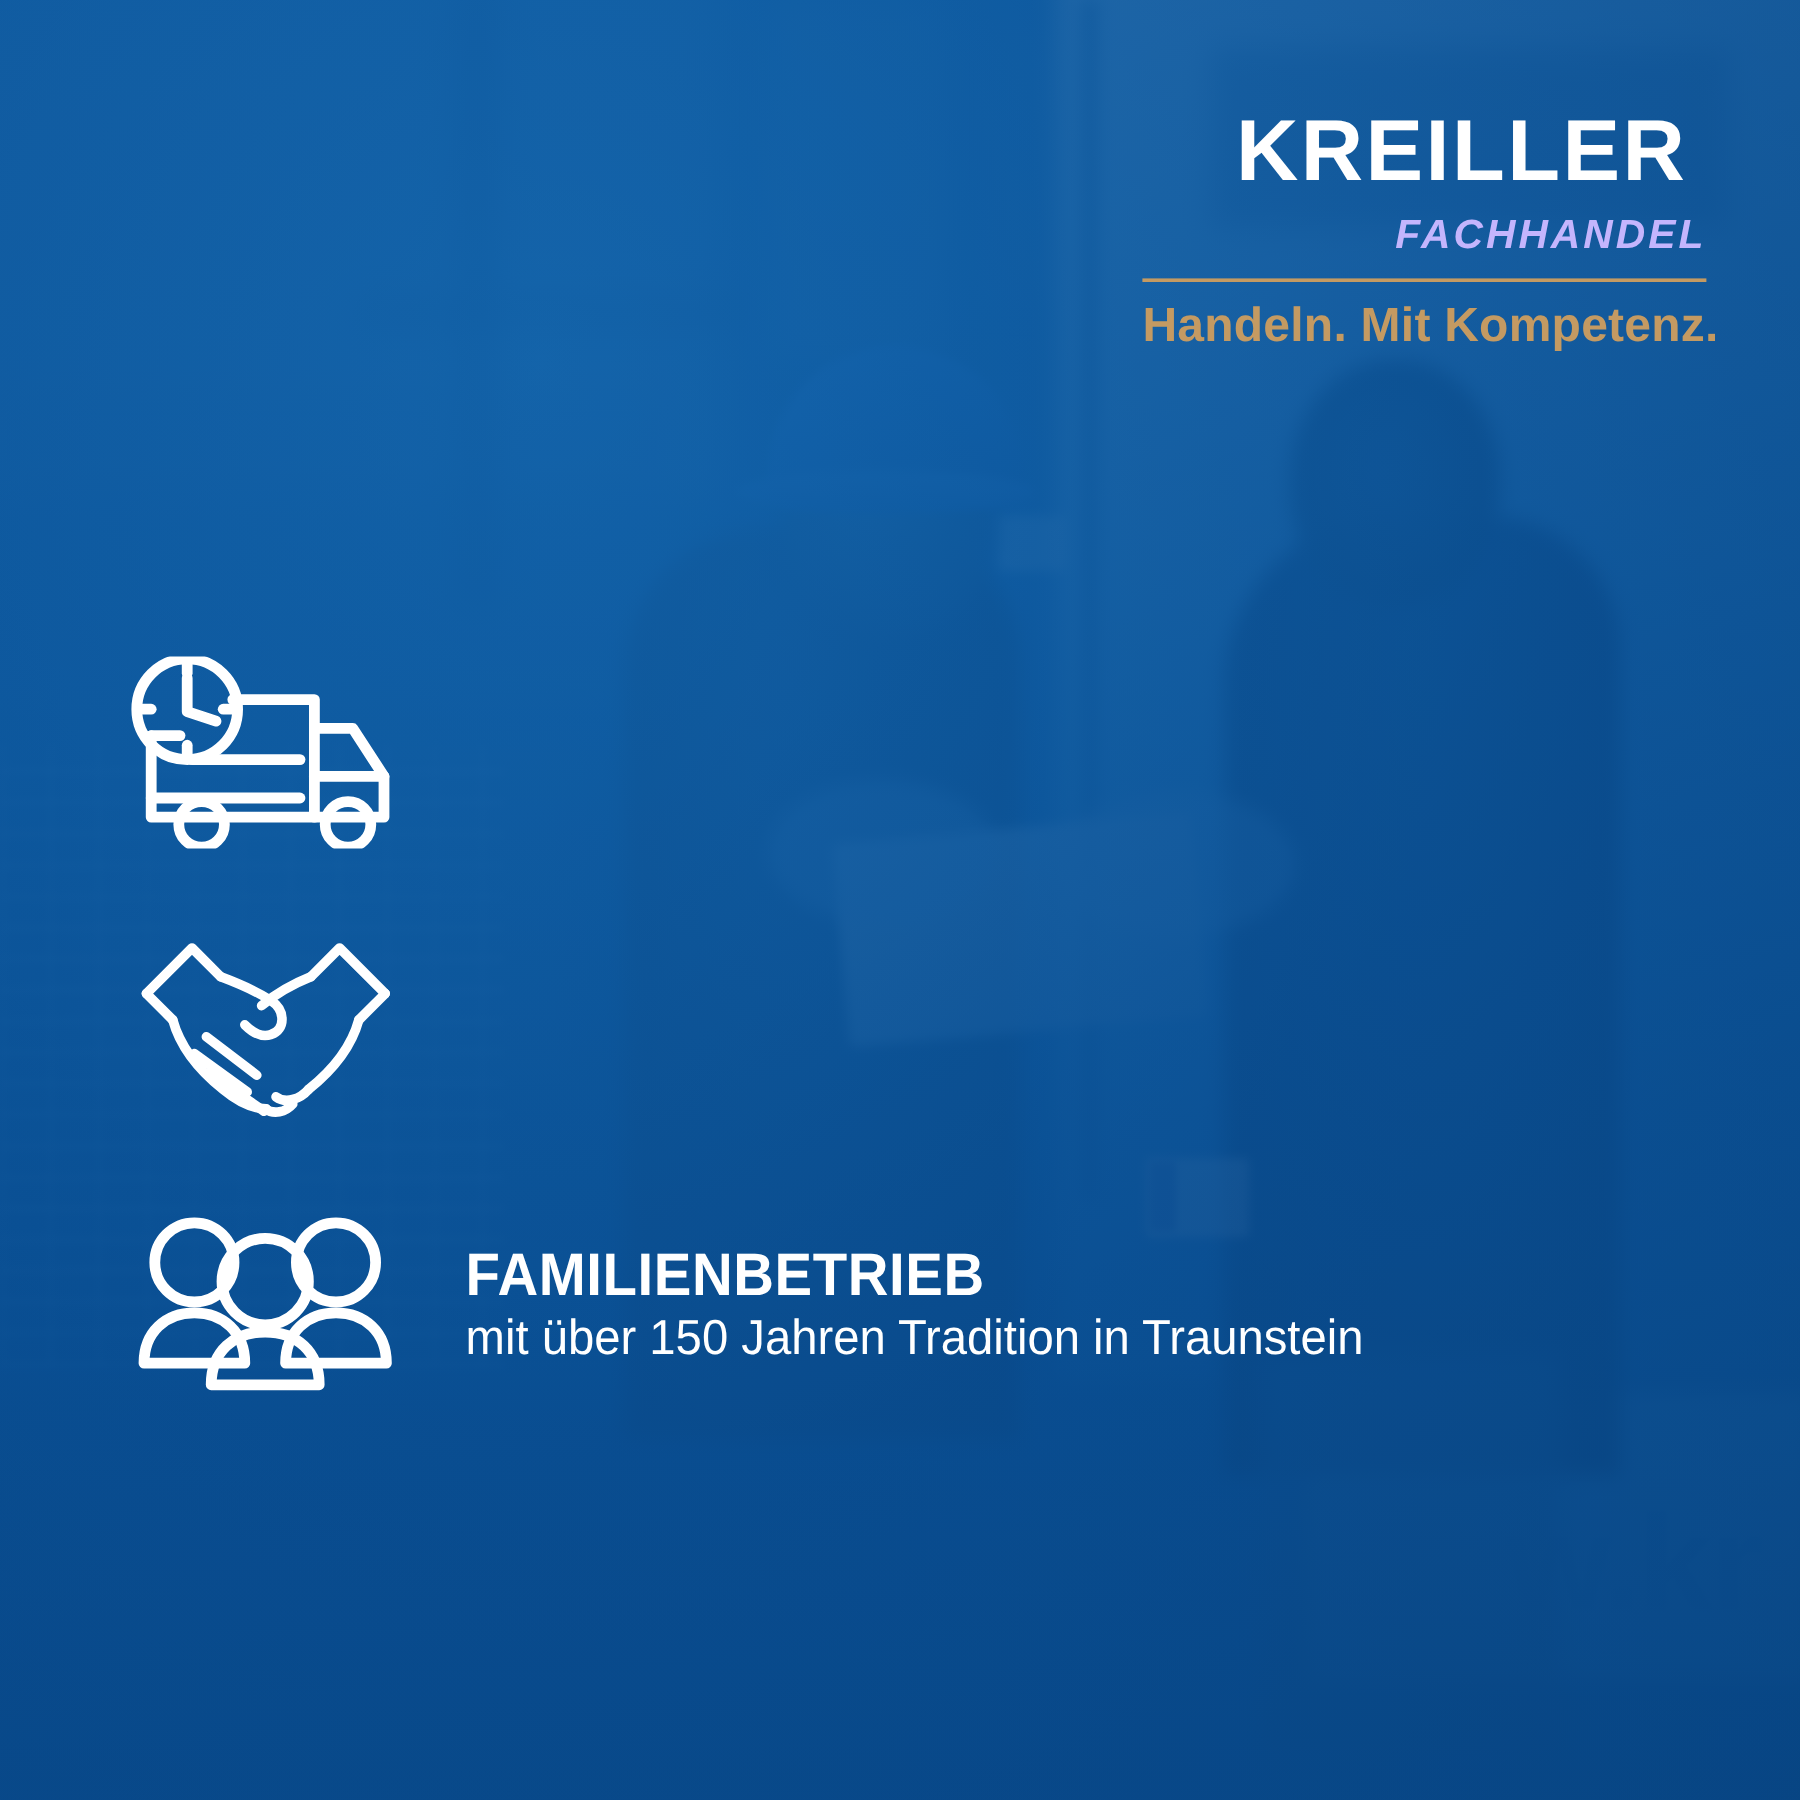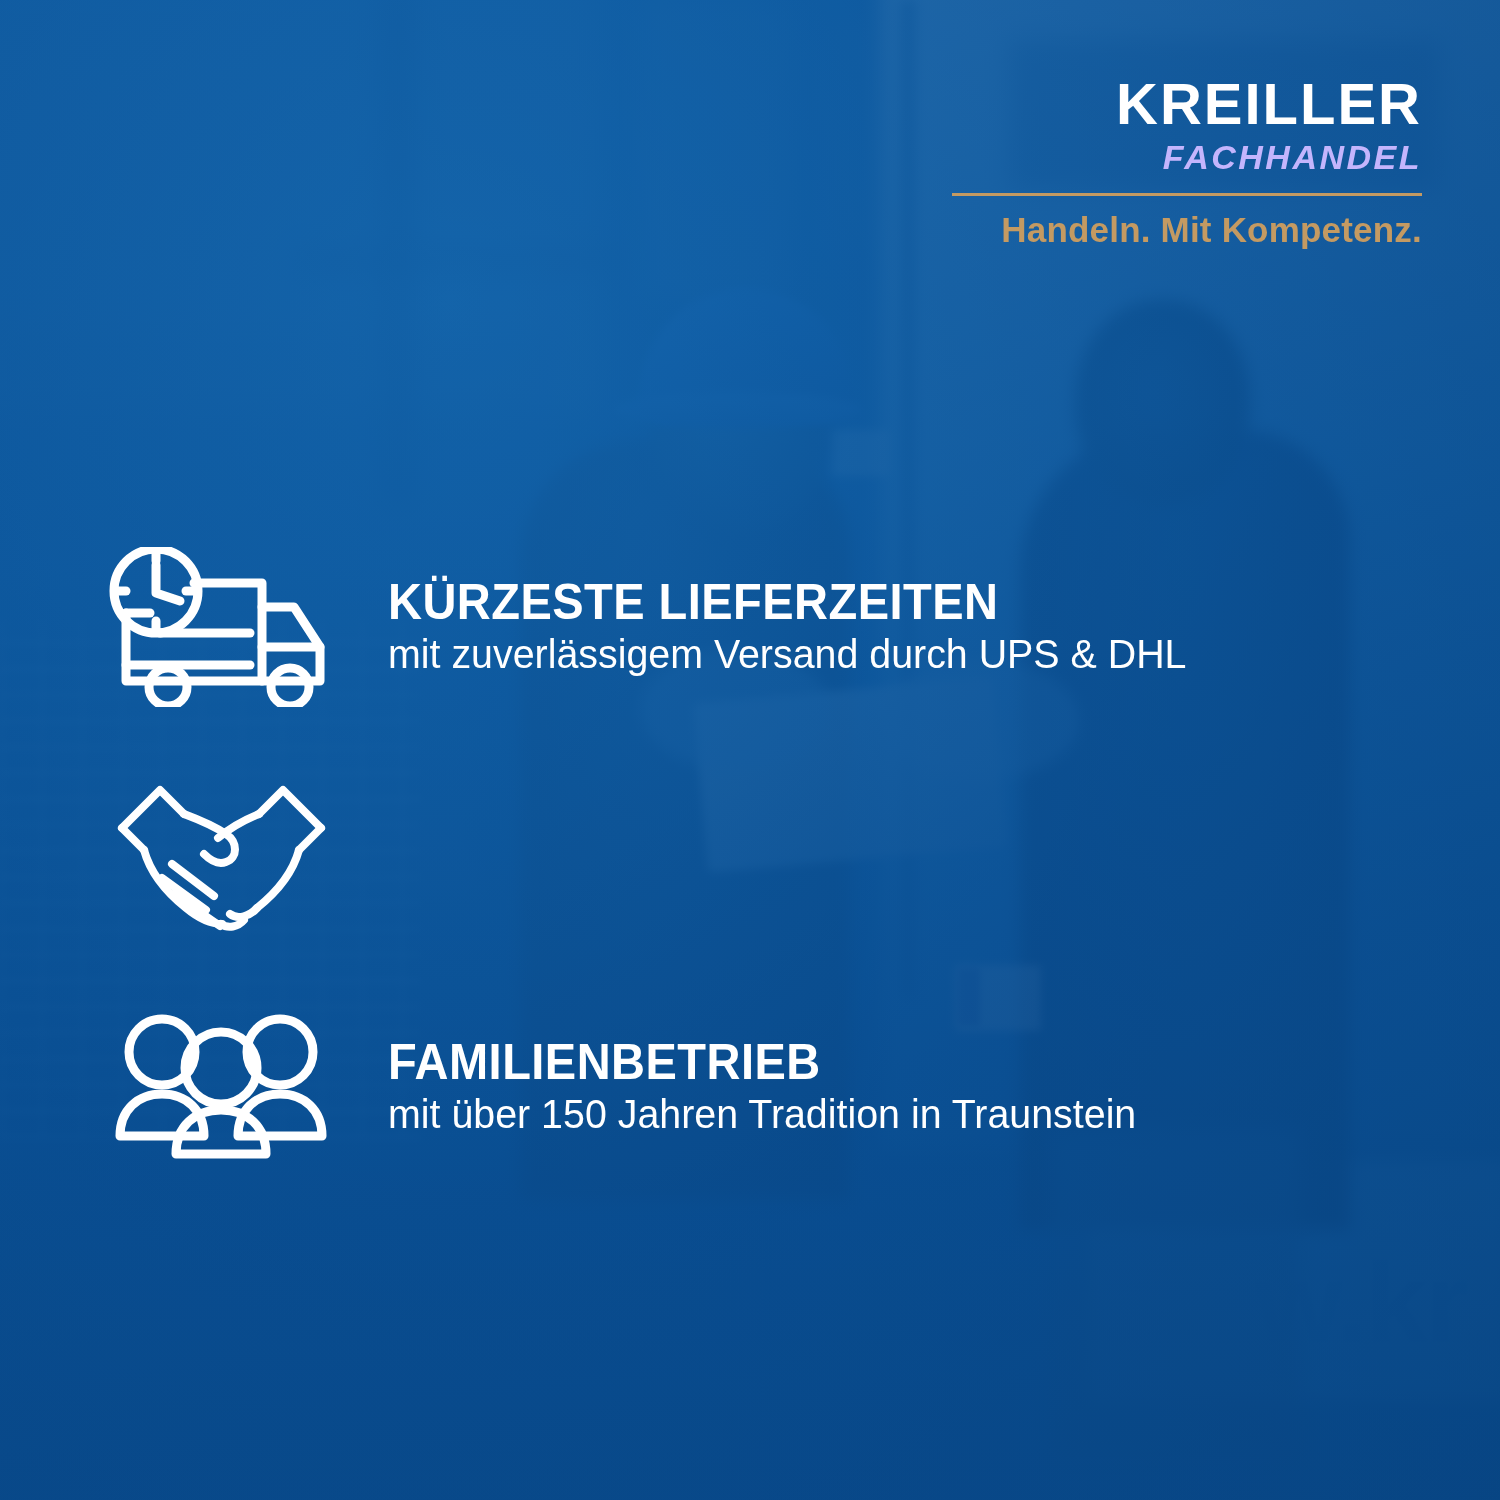--- a/index.html
+++ b/index.html
@@ -182,45 +182,45 @@
   .logo {
     position:absolute;
     right: 78px;
     top: 76px;
     text-align: right;
     width: 470px;
   }
   .logo-word {
     color:#ffffff;
     font-weight:700;
-    font-size: 58px;
+    font-size: 72px;
     line-height: .96;
     letter-spacing: 2px;
-    margin:0;
+    margin:16px;
     white-space: nowrap;
   }
   .logo-sub {
     color:#c4b5fd;
     font-weight:700;
     font-style: italic;
     font-size: 34px;
     letter-spacing: 2.5px;
     margin: 6px 0 0 0;
     white-space: nowrap;
   }
   .logo-rule {
     height: 3px;
     background: #c49a62;
     margin: 16px 0 14px 0;
     width: 100%;
   }
   .logo-claim {
     color: #c49a62;
     font-weight: 700;
-    font-size: 35px;
+    font-size: 40px;
     letter-spacing: .2px;
     margin: 0;
     white-space: nowrap;
   }
 
   
   .features {
     position:absolute;
     left: 96px;
     top: 512px;
@@ -336,24 +336,20 @@
             <circle cx="188" cy="140" r="19"></circle>
 
             <circle cx="54" cy="44" r="42"></circle>
             <polyline points="54,18 54,46 78,54"></polyline>
             <line x1="54" y1="6" x2="54" y2="14"></line>
             <line x1="54" y1="74" x2="54" y2="82"></line>
             <line x1="16" y1="44" x2="24" y2="44"></line>
             <line x1="84" y1="44" x2="92" y2="44"></line>
           </svg>
         </div>
-        <div class="feat-text">
-          <p class="feat-title">KÜRZESTE LIEFERZEITEN</p>
-          <p class="feat-sub">mit zuverlässigem Versand durch UPS &amp; DHL</p>
-        </div>
       </div>
 
 
       <div class="feature">
         <div class="feat-icon">
           <svg width="215" height="170" viewBox="0 0 215 170" fill="none" stroke="#ffffff" stroke-width="8" stroke-linecap="round" stroke-linejoin="round">
 
             <path d="M8 56 L46 18 L70 42"></path>
             <path d="M8 56 L30 78"></path>
 

